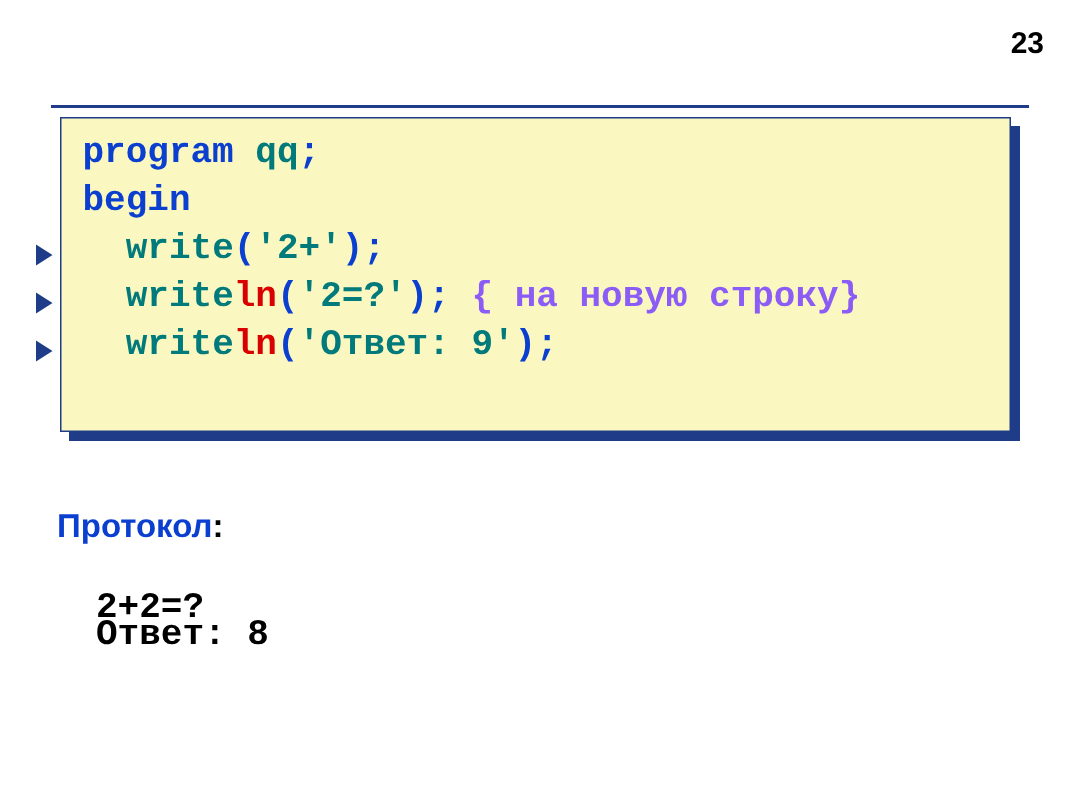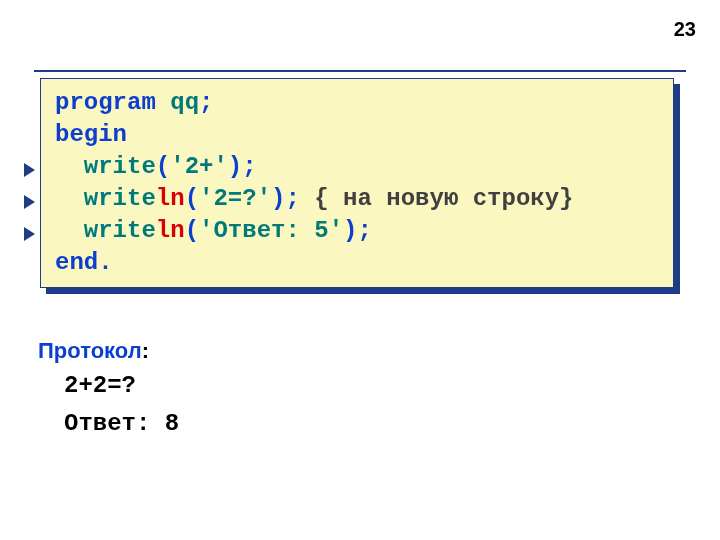--- a/index.html
+++ b/index.html
@@ -61,21 +61,21 @@
     padding: 8px 12px 8px 14px;
     font-family: "Courier New", Courier, monospace;
     font-size: 24px;
     font-weight: bold;
     line-height: 32px;
   }
   .code-line { white-space: pre; }
   .kw-blue  { color: #0b3fcf; text-align: right; }
   .txt-teal { color: #007a7a; text-align: center; }
   .ln-red   { color: #d80000; margin-top: 30px; }
-  .comment  { color: #404040; }
+  .comment  { color: #8b5cf6; }
   .plain    { color: #000; }
 
   .arrow {
     position: absolute;
     left: 24px;
     width: 0;
     height: 0;
     border-top: 7px solid transparent;
     border-bottom: 7px solid transparent;
     border-left: 11px solid #1f3c88;
@@ -97,40 +97,39 @@
   }
   .output {
     position: absolute;
     left: 64px;
     font-family: "Courier New", Courier, monospace;
     font-size: 24px;
     font-weight: bold;
     color: #000;
     white-space: pre;
   }
-  .out1 { top: 372px; }
+  .out1 { top: 392px; }
   .out2 { top: 410px; }
 </style>
 </head>
 <body>
 
 <div class="slide">
 
   <div class="page-number">23</div>
 
   <div class="title-rule"></div>
 
   <div class="code-box-shadow"></div>
   <div class="code-box">
     <div class="code-line"><span class="kw-blue">program</span><span class="txt-teal"> qq</span><span class="kw-blue">;</span></div>
     <div class="code-line"><span class="kw-blue">begin</span></div>
     <div class="code-line"><span class="plain">  </span><span class="txt-teal">write</span><span class="kw-blue">(</span><span class="txt-teal">'2+'</span><span class="kw-blue">)</span><span class="kw-blue">;</span></div>
     <div class="code-line"><span class="plain">  </span><span class="txt-teal">write</span><span class="ln-red">ln</span><span class="kw-blue">(</span><span class="txt-teal">'2=?'</span><span class="kw-blue">)</span><span class="kw-blue">;</span><span class="plain"> </span><span class="comment">{ на новую строку}</span></div>
-    <div class="code-line"><span class="plain">  </span><span class="txt-teal">write</span><span class="ln-red">ln</span><span class="kw-blue">(</span><span class="txt-teal">'Ответ: 5'</span><span class="kw-blue">)</span><span class="kw-blue">;</span></div>
-    <div class="code-line"><span class="kw-blue">end</span><span class="kw-blue">.</span></div>
+    <div class="code-line"><span class="plain">  </span><span class="txt-teal">write</span><span class="ln-red">ln</span><span class="kw-blue">(</span><span class="txt-teal">'Ответ: 9'</span><span class="kw-blue">)</span><span class="kw-blue">;</span></div>
   </div>
 
   <div class="arrow a1"></div>
   <div class="arrow a2"></div>
   <div class="arrow a3"></div>
 
   <div class="proto-label">
     <span>Протокол</span><span class="proto-colon">:</span>
   </div>
   <div class="output out1">2+2=?</div>

